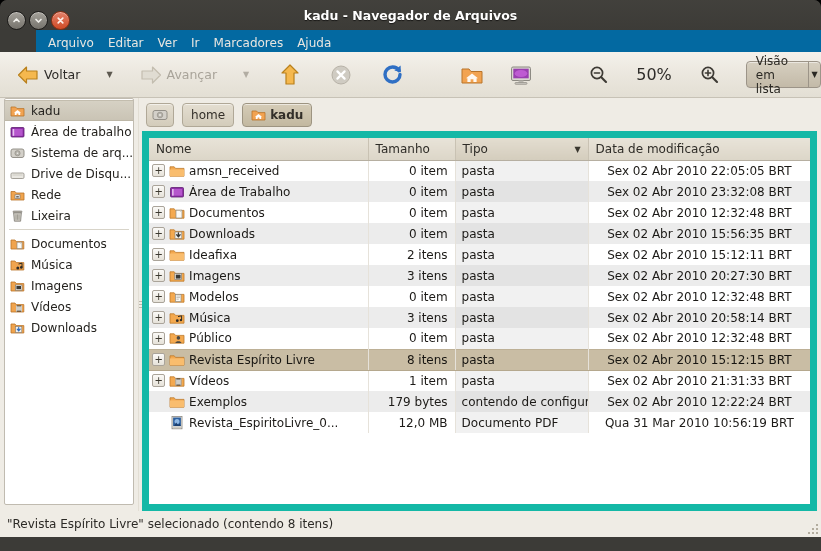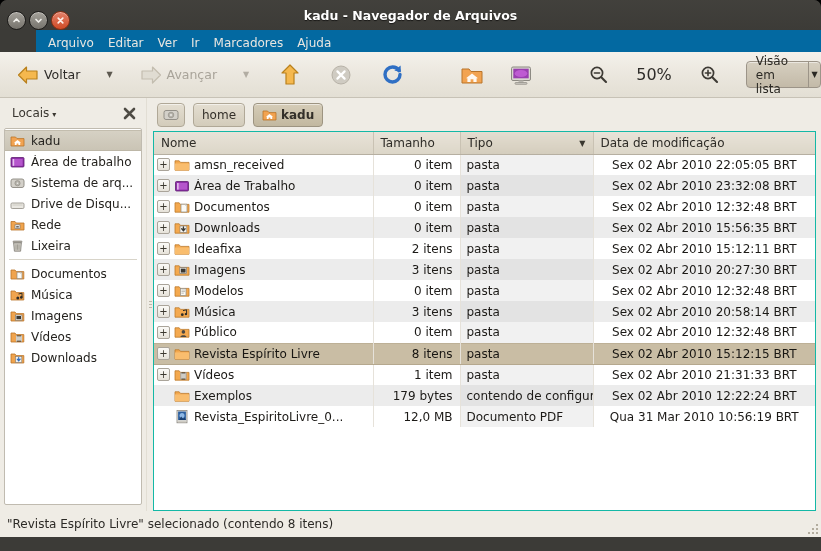--- a/index.html
+++ b/index.html
@@ -157,21 +157,21 @@
     font-size: 12px; color: #332f29; cursor: default;
   }
   .crumb.icononly { padding: 0 5px; }
   .crumb.active {
     background: linear-gradient(to bottom,#d5ccb7,#c2b8a0);
     border-color: #9d9481;
     font-weight: bold;
   }
   #listbox {
     flex: 1;
-    border: 1px solid #14b8a6;
+    border: 7px solid #14b8a6;
     background: #ffffff;
     margin-bottom: 0px;
     overflow: hidden;
     position: relative;
   }
   table { border-collapse: collapse; width: 100%; table-layout: fixed; }
   thead th {
     height: 22px;
     background: linear-gradient(to bottom,#e8e3d8,#dcd6c8);
     border-bottom: 1px solid #b6afa1;
@@ -365,32 +365,20 @@
           <circle cx="9" cy="9" r="6.2" fill="none" stroke="#32302b" stroke-width="2"></circle>
           <path d="M13.6 13.6 L19.5 19.5" stroke="#32302b" stroke-width="2.6" stroke-linecap="round"></path>
         </svg>
       </span>
     </div>
   </div>
 
   <div id="body">
 
     <div id="sidebar">
-      <div id="sidebar-head">
-        <div class="sh-label">
-          <span>Locais</span><span class="caret">▾</span>
-        </div>
-        <div class="closex">
-          <span>
-            <svg class="ico" width="13" height="13" viewBox="0 0 13 13">
-              <path d="M2 2 L11 11 M11 2 L2 11" stroke="#4e4b44" stroke-width="2.6" stroke-linecap="round"></path>
-            </svg>
-          </span>
-        </div>
-      </div>
 
       <div id="places">
 
         <div class="place active">
           <span>
             <svg class="ico" width="15" height="14" viewBox="0 0 15 14">
                 <path d="M1 3 L5.5 3 L7 4.6 L14 4.6 L14 12 L1 12 Z" fill="#f2a351" stroke="#b9742a" stroke-width=".8"></path>
                 <path d="M7.5 6 L11 8.8 L10.2 8.8 L10.2 11 L8.4 11 L8.4 9.4 L6.6 9.4 L6.6 11 L4.8 11 L4.8 8.8 L4 8.8 Z" fill="#fff"></path>
               </svg>
           </span>

